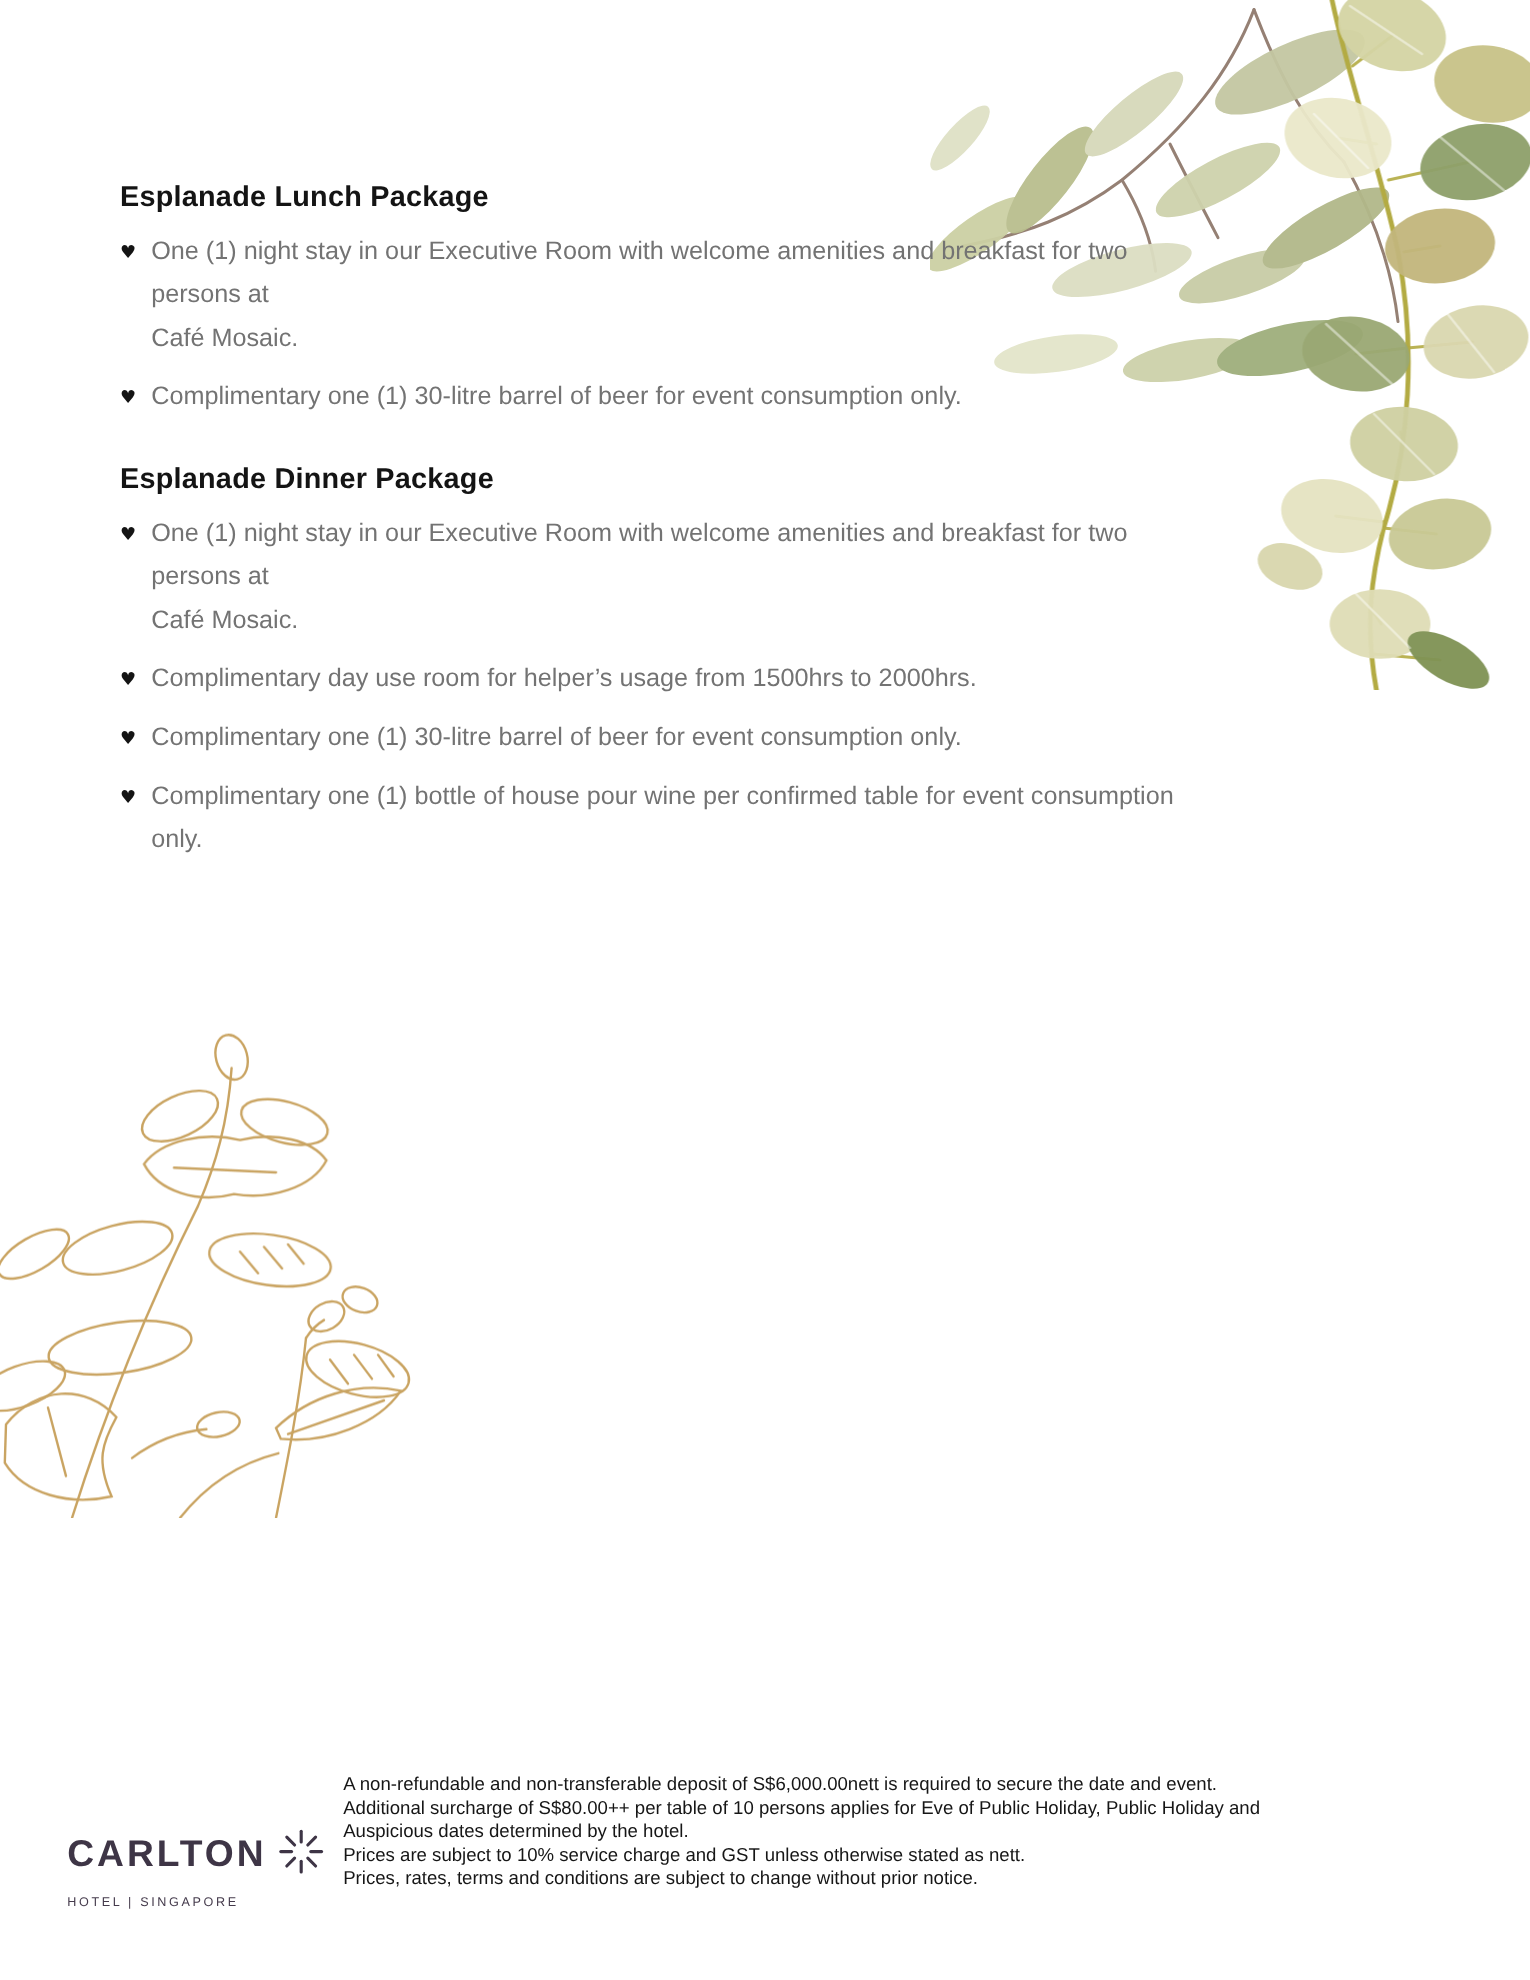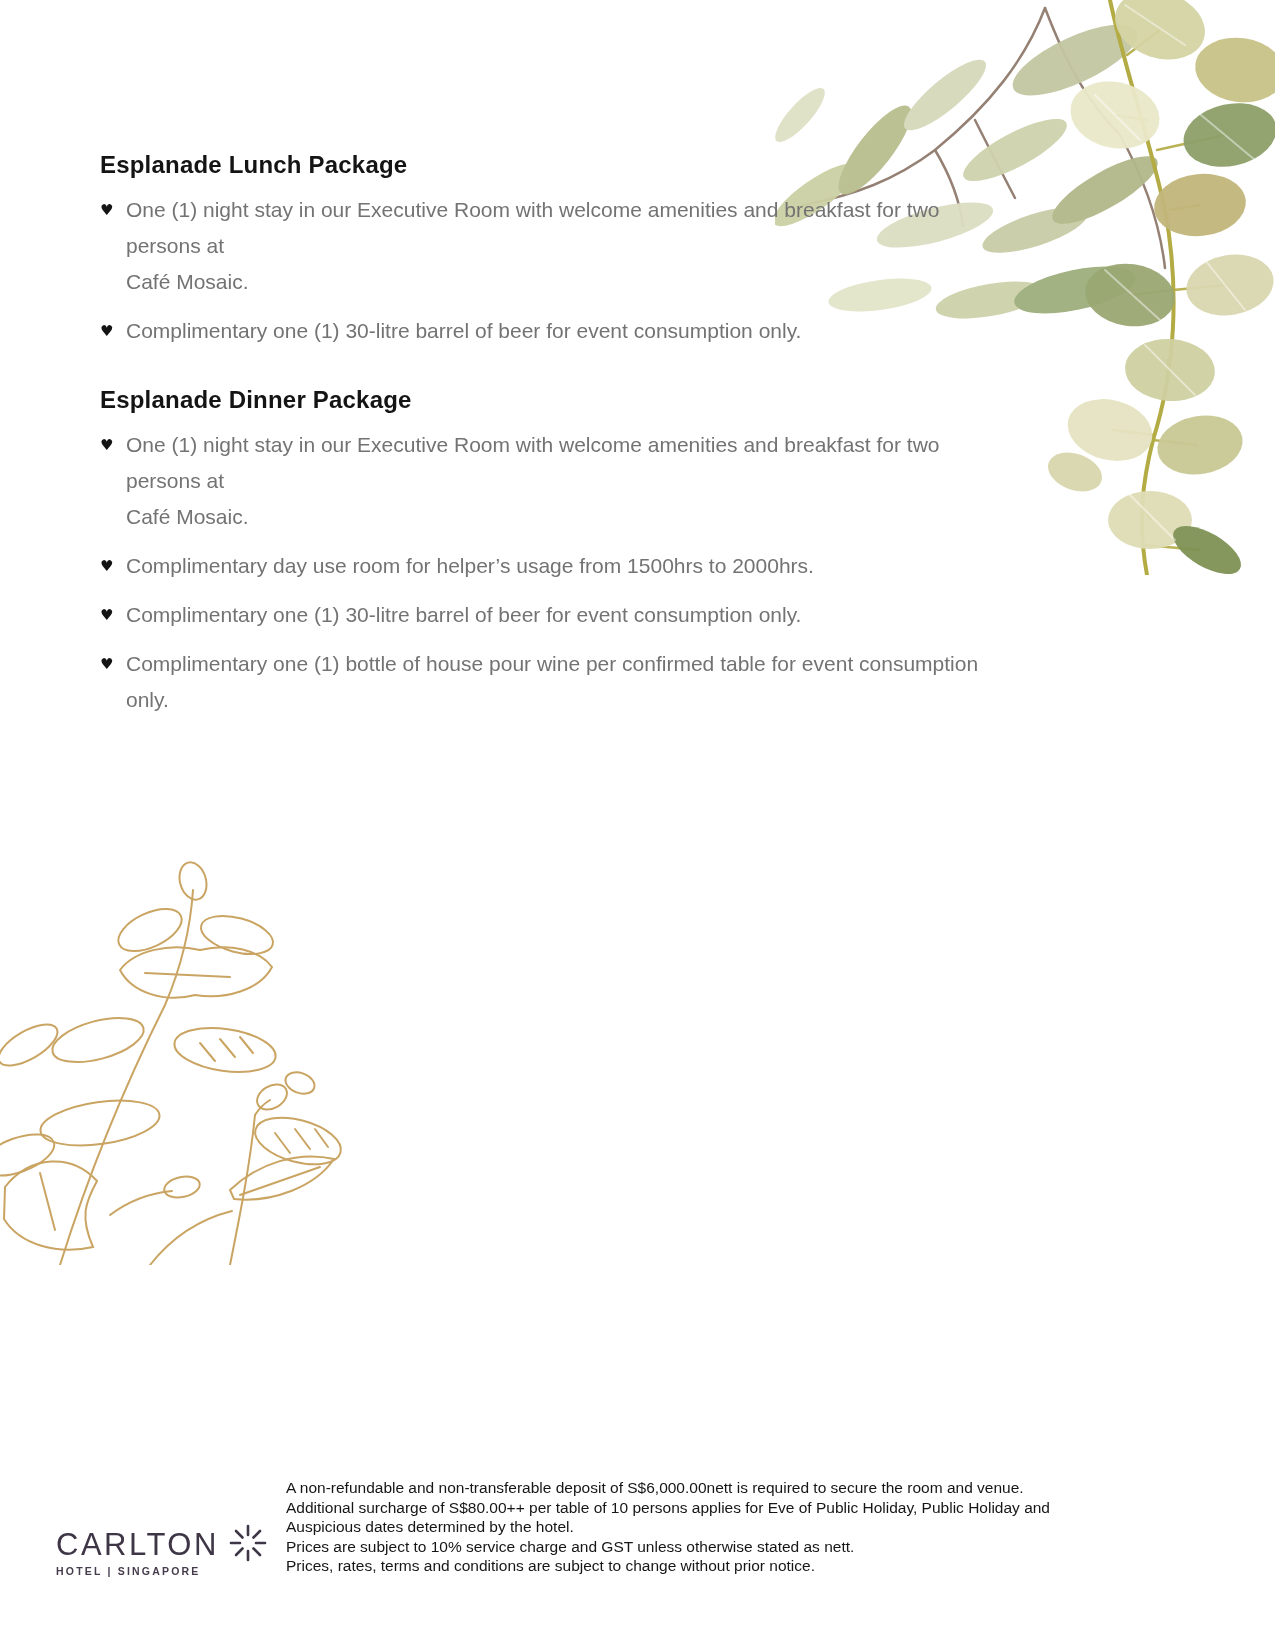--- a/index.html
+++ b/index.html
@@ -75,30 +75,30 @@
     vertical-align: super;
   }
   .logo {
     position: absolute;
     left: 56px; top: 1528px;
     color: #3e3546;
   }
   .logo-row { display: flex; align-items: center; }
   .logo-brand {
     font-size: 31px;
-    font-weight: 400;
+    font-weight: 700;
     letter-spacing: 2.5px;
     line-height: 34px;
   }
   .logo-star { margin-left: 10px; margin-top: -4px; }
   .logo-tagline {
     font-size: 10.5px;
-    font-weight: 700;
+    font-weight: 400;
     letter-spacing: 2.2px;
-    margin-top: 3px;
+    margin-top: 17px;
     color: #453b4c;
   }
 </style>
 </head>
 <body>
 
 <div class="page">
 
   <svg class="decor-topright" viewBox="0 0 500 575" xmlns="http://www.w3.org/2000/svg" aria-hidden="true">
     <g fill="none" stroke="#8a7365" stroke-width="2.5" stroke-linecap="round" opacity="0.9">
@@ -225,21 +225,21 @@
       </div>
       <div class="bullet">
         <span class="heart">♥</span>
         <div class="btext">Complimentary one (1) bottle of house pour wine per confirmed table for event consumption only.</div>
       </div>
     </div>
 
   </div>
 
   <div class="footer-notes">
-    <div>A non-refundable and non-transferable deposit of S$6,000.00nett is required to secure the room and venue.</div>
+    <div>A non-refundable and non-transferable deposit of S$6,000.00nett is required to secure the date and event.</div>
     <div>Additional surcharge of S$80.00++ per table of 10 persons applies for Eve of Public Holiday, Public Holiday and</div>
     <div>Auspicious dates determined by the hotel.</div>
     <div>Prices are subject to 10% service charge and GST unless otherwise stated as nett.</div>
     <div>Prices, rates, terms and conditions are subject to change without prior notice.</div>
   </div>
 
   <div class="logo">
     <div class="logo-row">
       <span class="logo-brand">CARLTON</span>
       <svg class="logo-star" width="38" height="38" viewBox="0 0 38 38" aria-hidden="true">

